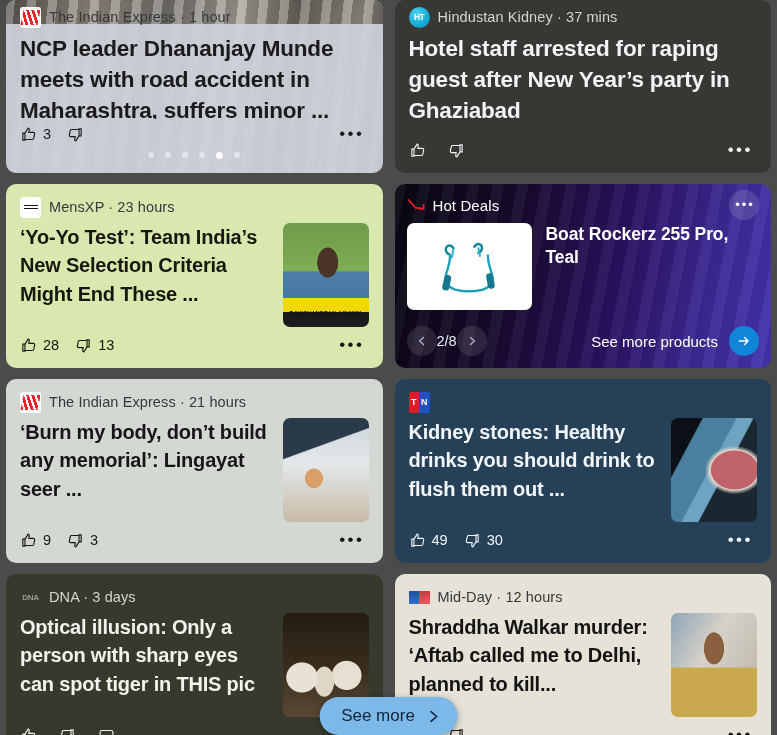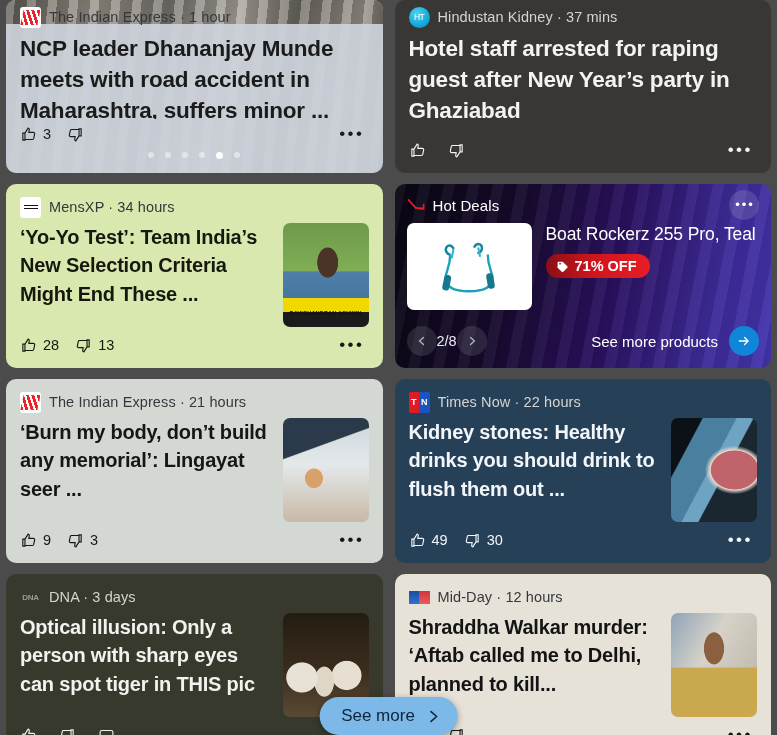--- a/index.html
+++ b/index.html
@@ -194,21 +194,21 @@
     display: flex; gap: 14px; margin-top: 7px; flex: 1 1 auto; min-height: 0;
   }
   .prod-img {
     width: 125px; height: 87px;
     background: #fff;
     border-radius: 7px;
     flex: none;
     display: flex; align-items: center; justify-content: center;
   }
   .prod-info { flex: 1 1 auto; min-width: 0; }
-  .prod-name { font-size: 17.5px; font-weight: normal; line-height: 1.32; letter-spacing: -.1px; }
+  .prod-name { font-size: 17.5px; font-weight: bold; line-height: 1.32; letter-spacing: -.1px; }
   .off-badge {
     display: inline-flex; align-items: center; gap: 6px;
     margin-top: 8px;
     padding: 4px 13px 4px 10px;
     border-radius: 20px;
     background: linear-gradient(90deg, #8a0f16 0%, #d0151c 45%, #e81d26 100%);
     font-size: 14.5px; font-weight: bold; color: #fff;
   }
   .deals-foot {
     display: flex; align-items: center; gap: 0; height: 34px; flex: none;
@@ -250,21 +250,21 @@
   
   .ie-logo { background: #ffffff; }
   .ie-stripes {
     width: 17px; height: 15px;
     background: repeating-linear-gradient(62deg, #e8242a 0 2.6px, #ffffff 2.6px 4.6px);
     transform: skewX(-12deg);
   }
   .ht-logo {
     background: radial-gradient(circle at 38% 32%, #4fd2f0 0%, #12a8d8 62%, #0a86b4 100%);
     border-radius: 50%;
-    color: #fff; font-size: 8.5px; font-weight: normal; letter-spacing: -.6px;
+    color: #fff; font-size: 8.5px; font-weight: bold; letter-spacing: -.6px;
   }
   .mensxp-logo { background: #ffffff; }
   .mensxp-logo i {
     display:block; width: 14px; height: 5px;
     background: repeating-linear-gradient(180deg,#111 0 1.4px,#fff 1.4px 2.6px);
     font-style: normal;
   }
   .tn-logo { display: flex; border-radius: 2px; overflow: hidden; }
   .tn-logo b { width: 10.5px; height: 21px; display: flex; align-items: center; justify-content: center;
                font-size: 9px; color: #fff; }
@@ -385,21 +385,21 @@
         </div>
         <div class="dots-btn">•••</div>
       </div>
     </div>
 
     <div class="card t-green">
       <div class="src-row">
         <span class="src-logo mensxp-logo">
             <i></i>
           </span>
-        <span class="src-name"><span>MensXP</span> <span>·</span> <span>34 hours</span></span>
+        <span class="src-name"><span>MensXP</span> <span>·</span> <span>23 hours</span></span>
       </div>
       <div class="body-row">
         <div class="headline">‘Yo-Yo Test’: Team India’s New Selection Criteria Might End These ...</div>
         <div class="thumb img-ashwin">
           <div class="cap">RAVICHANDRAN ASHWIN</div>
         </div>
       </div>
       <div class="actions">
         <div class="act">
           <svg width="17" height="17" viewBox="0 0 24 24" fill="none" stroke="currentColor" stroke-width="1.6">
@@ -434,26 +434,20 @@
             <path d="M35 12c-2-4-7-5-9-1s1 8 4 9" stroke="#17889c" stroke-width="3.2" stroke-linecap="round"></path>
             <path d="M62 10c2-4 7-5 9-1s-1 8-4 9" stroke="#17889c" stroke-width="3.2" stroke-linecap="round"></path>
             <path d="M31 20c0 16-6 22-6 30 0 12 12 17 30 17s30-5 30-17c0-8-6-14-6-30" stroke="#1aa0b8" stroke-width="3"></path>
             <rect x="22" y="46" width="9" height="20" rx="4.5" transform="rotate(12 26 56)" fill="#15788c"></rect>
             <rect x="78" y="44" width="9" height="20" rx="4.5" transform="rotate(-10 82 54)" fill="#15788c"></rect>
             <path d="M35 14l-2 10M67 12l2 10" stroke="#2ab6cd" stroke-width="2.6" stroke-linecap="round"></path>
           </svg>
         </div>
         <div class="prod-info">
           <div class="prod-name">Boat Rockerz 255 Pro, Teal</div>
-          <div class="off-badge">
-            <svg width="13" height="13" viewBox="0 0 24 24" fill="#fff">
-                <path d="M3 11.5V4a1 1 0 011-1h7.5a2 2 0 011.4.6l8 8a2 2 0 010 2.8l-7.5 7.5a2 2 0 01-2.8 0l-8-8A2 2 0 013 11.5zM7.5 8.5a1.6 1.6 0 100-3.2 1.6 1.6 0 000 3.2z"></path>
-              </svg>
-            <span>71% OFF</span>
-          </div>
         </div>
       </div>
 
       <div class="deals-foot">
         <span class="nav-btn">
           <svg width="12" height="12" viewBox="0 0 24 24" fill="none" stroke="#b8b4d6" stroke-width="2.4" stroke-linecap="round">
               <path d="M15 5l-8 7 8 7"></path>
             </svg>
         </span>
         <span class="page-ind">2/8</span>
@@ -500,21 +494,20 @@
         <div class="dots-btn">•••</div>
       </div>
     </div>
 
     <div class="card t-slate">
       <div class="src-row">
         <span class="src-logo tn-logo">
             <b class="r">T</b>
             <b class="b">N</b>
           </span>
-        <span class="src-name"><span>Times Now</span> <span>·</span> <span>22 hours</span></span>
       </div>
       <div class="body-row">
         <div class="headline">Kidney stones: Healthy drinks you should drink to flush them out ...</div>
         <div class="thumb img-kidney"></div>
       </div>
       <div class="actions">
         <div class="act">
           <svg width="17" height="17" viewBox="0 0 24 24" fill="none" stroke="currentColor" stroke-width="1.6">
               <path d="M7 10v10H4V10h3zm0 0l4.5-7c1 0 1.8.9 1.6 1.9L12.5 9H19c1.1 0 1.9 1 1.7 2.1l-1.3 6.5c-.2.8-.9 1.4-1.7 1.4H7"></path>
             </svg>

